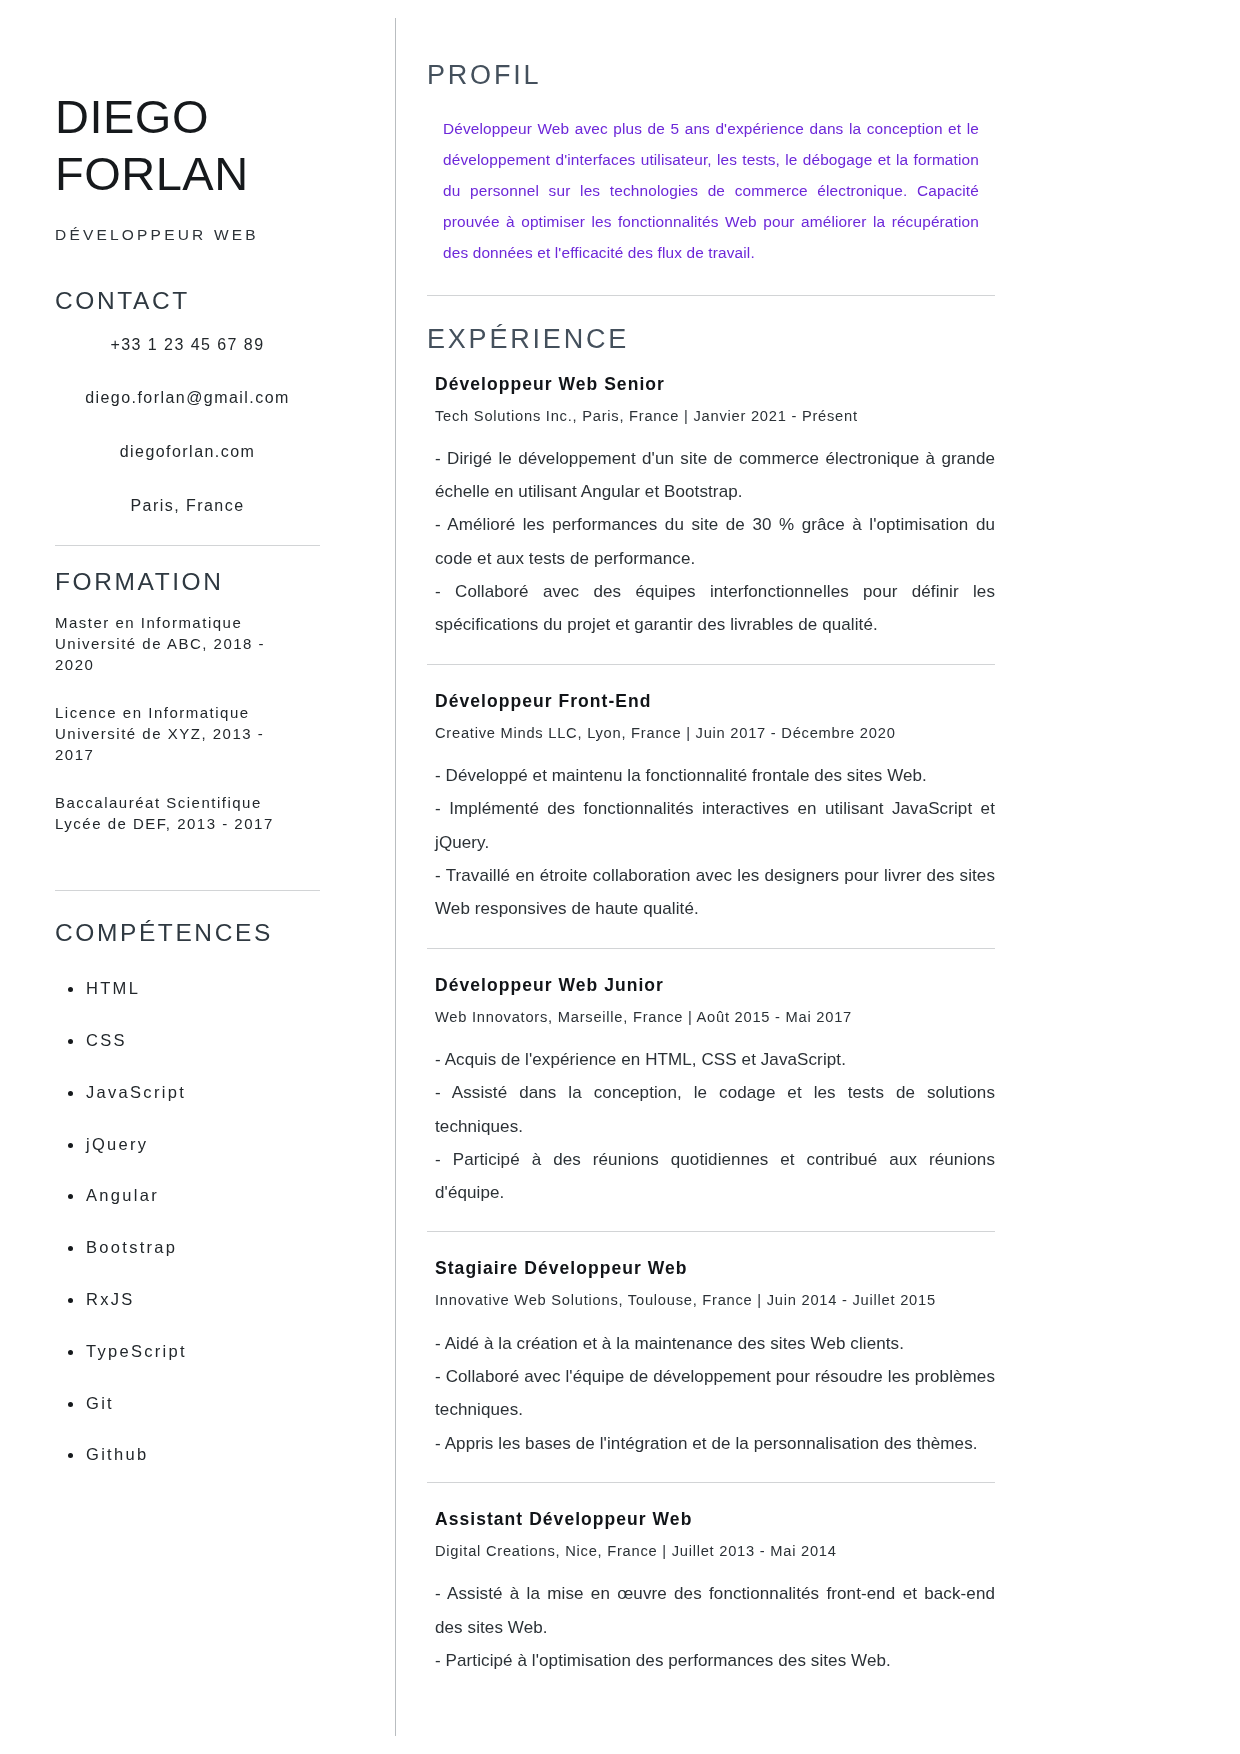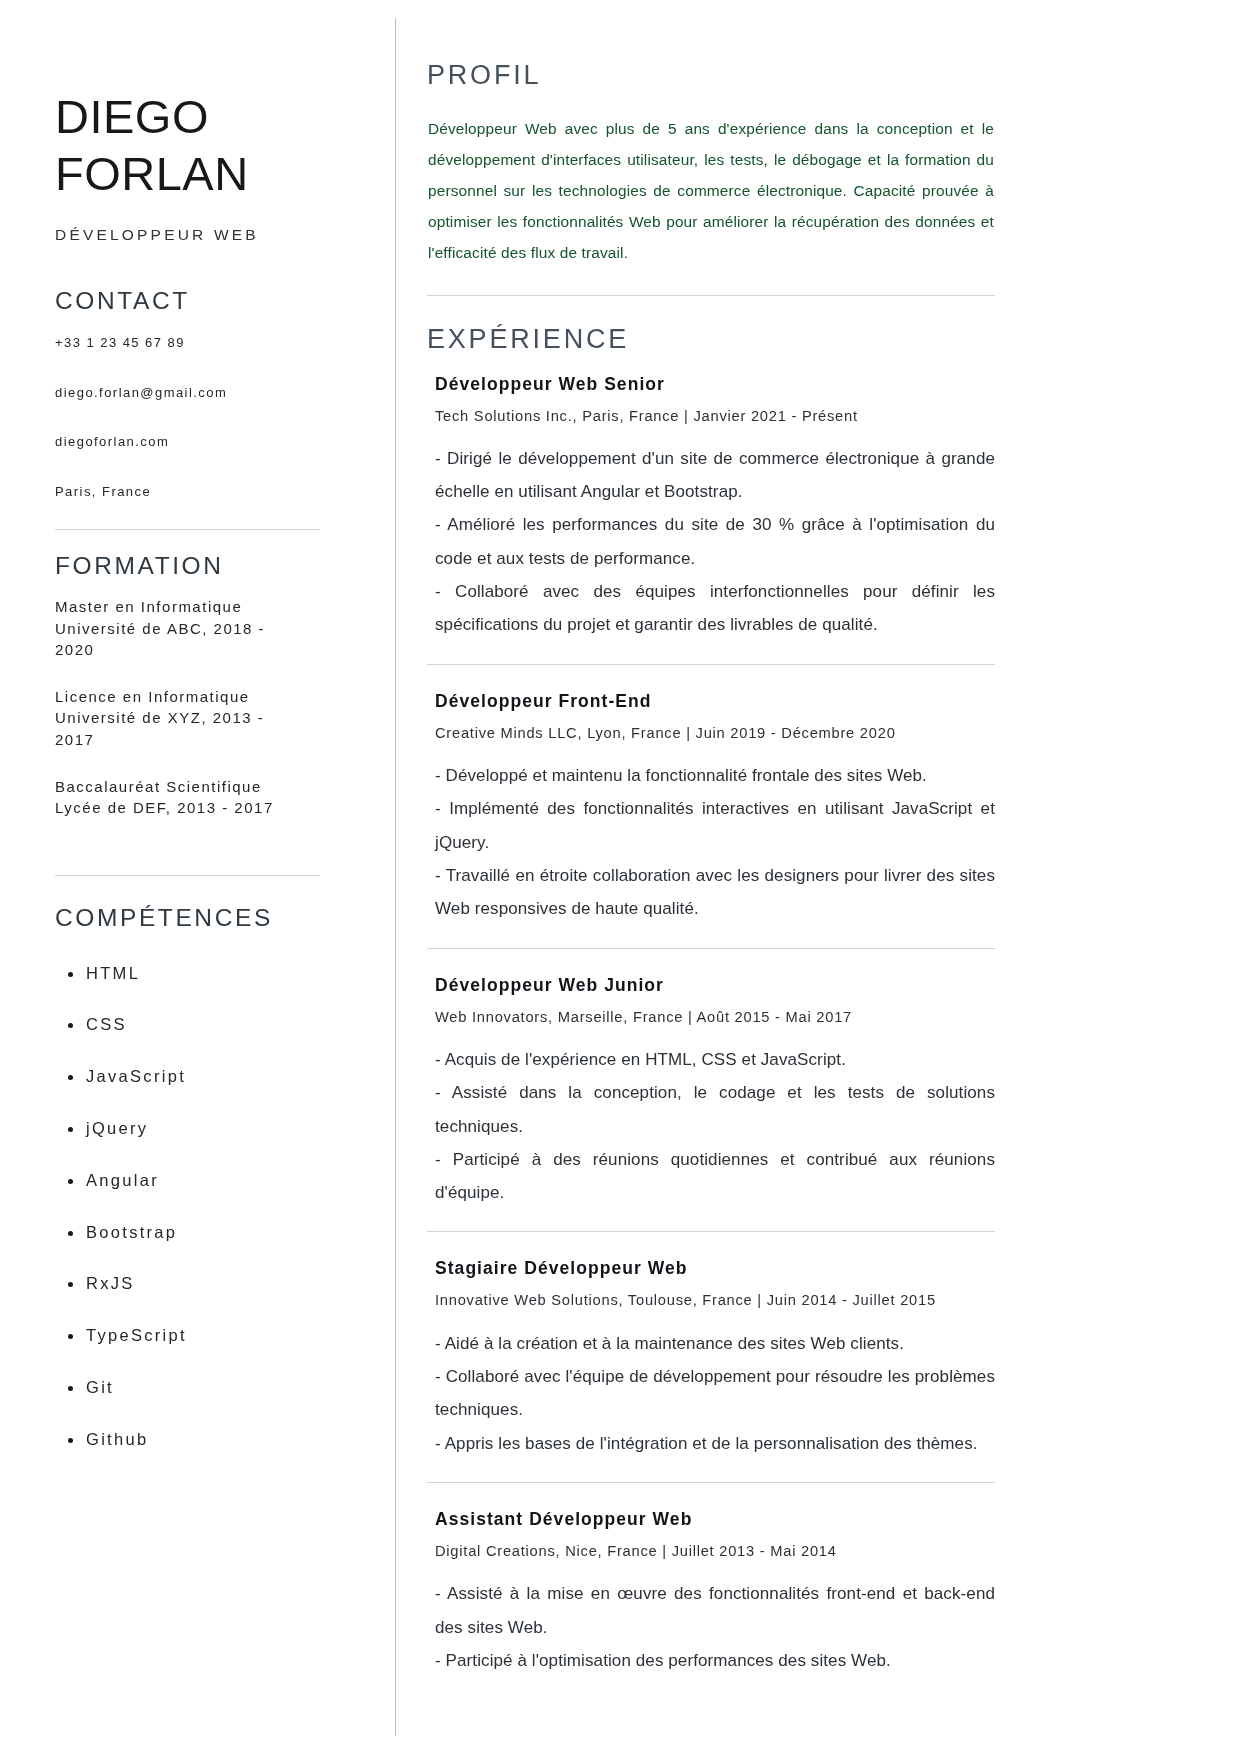--- a/index.html
+++ b/index.html
@@ -65,25 +65,26 @@
     color: #2f3941;
     font-weight: 400;
     margin: 0 0 12px 0;
   }
   .side-heading.contact  { margin-top: 43px; }
   .side-heading.formation{ margin-top: 22px; margin-bottom: 16px;}
   .side-heading.skills   { margin-top: 28px; margin-bottom: 6px;}
 
   .contact-list { margin-top: 20px; }
   .contact-item {
-    font-size: 13px;
+    font-size: 16px;
     letter-spacing: 1.45px;
     color: #22272b;
     margin-bottom: 33px;
     line-height: 1.3;
+    text-align: center;
   }
   .contact-item:last-child { margin-bottom: 0; }
 
   .hr {
     border: 0;
     border-top: 1px solid #d2d4d6;
     margin: 0;
     width: 100%;
   }
   .hr.after-contact { margin-top: 28px; margin-bottom: 18px; }
@@ -133,24 +134,24 @@
   .main-heading {
     font-size: 27px;
     letter-spacing: 2.8px;
     color: #44505c;
     font-weight: 400;
     margin: 0 0 22px 0;
   }
   .profile-text {
     font-size: 15.4px;
     line-height: 2.02;
-    color: #14532d;
+    color: #6d28d9;
     text-align: justify;
     letter-spacing: 0.15px;
-    margin: 1px;
+    margin: 16px;
   }
   .rule-main {
     border: 0;
     border-top: 1px solid #d2d4d6;
     margin: 26px 0 0 0;
   }
 
   .exp-head { margin-top: 28px; margin-bottom: 19px; }
 
   .job {
@@ -260,21 +261,21 @@
       <div class="job-bullets">
         <span>- Dirigé le développement d'un site de commerce électronique à grande échelle en utilisant Angular et Bootstrap.</span>
         <span>- Amélioré les performances du site de 30 % grâce à l'optimisation du code et aux tests de performance.</span>
         <span>- Collaboré avec des équipes interfonctionnelles pour définir les spécifications du projet et garantir des livrables de qualité.</span>
       </div>
     </section>
     <hr class="job-sep">
 
     <section class="job">
       <h3 class="job-name">Développeur Front-End</h3>
-      <div class="job-meta">Creative Minds LLC, Lyon, France | Juin 2019 - Décembre 2020</div>
+      <div class="job-meta">Creative Minds LLC, Lyon, France | Juin 2017 - Décembre 2020</div>
       <div class="job-bullets">
         <span>- Développé et maintenu la fonctionnalité frontale des sites Web.</span>
         <span>- Implémenté des fonctionnalités interactives en utilisant JavaScript et jQuery.</span>
         <span>- Travaillé en étroite collaboration avec les designers pour livrer des sites Web responsives de haute qualité.</span>
       </div>
     </section>
     <hr class="job-sep">
 
     <section class="job">
       <h3 class="job-name">Développeur Web Junior</h3>

